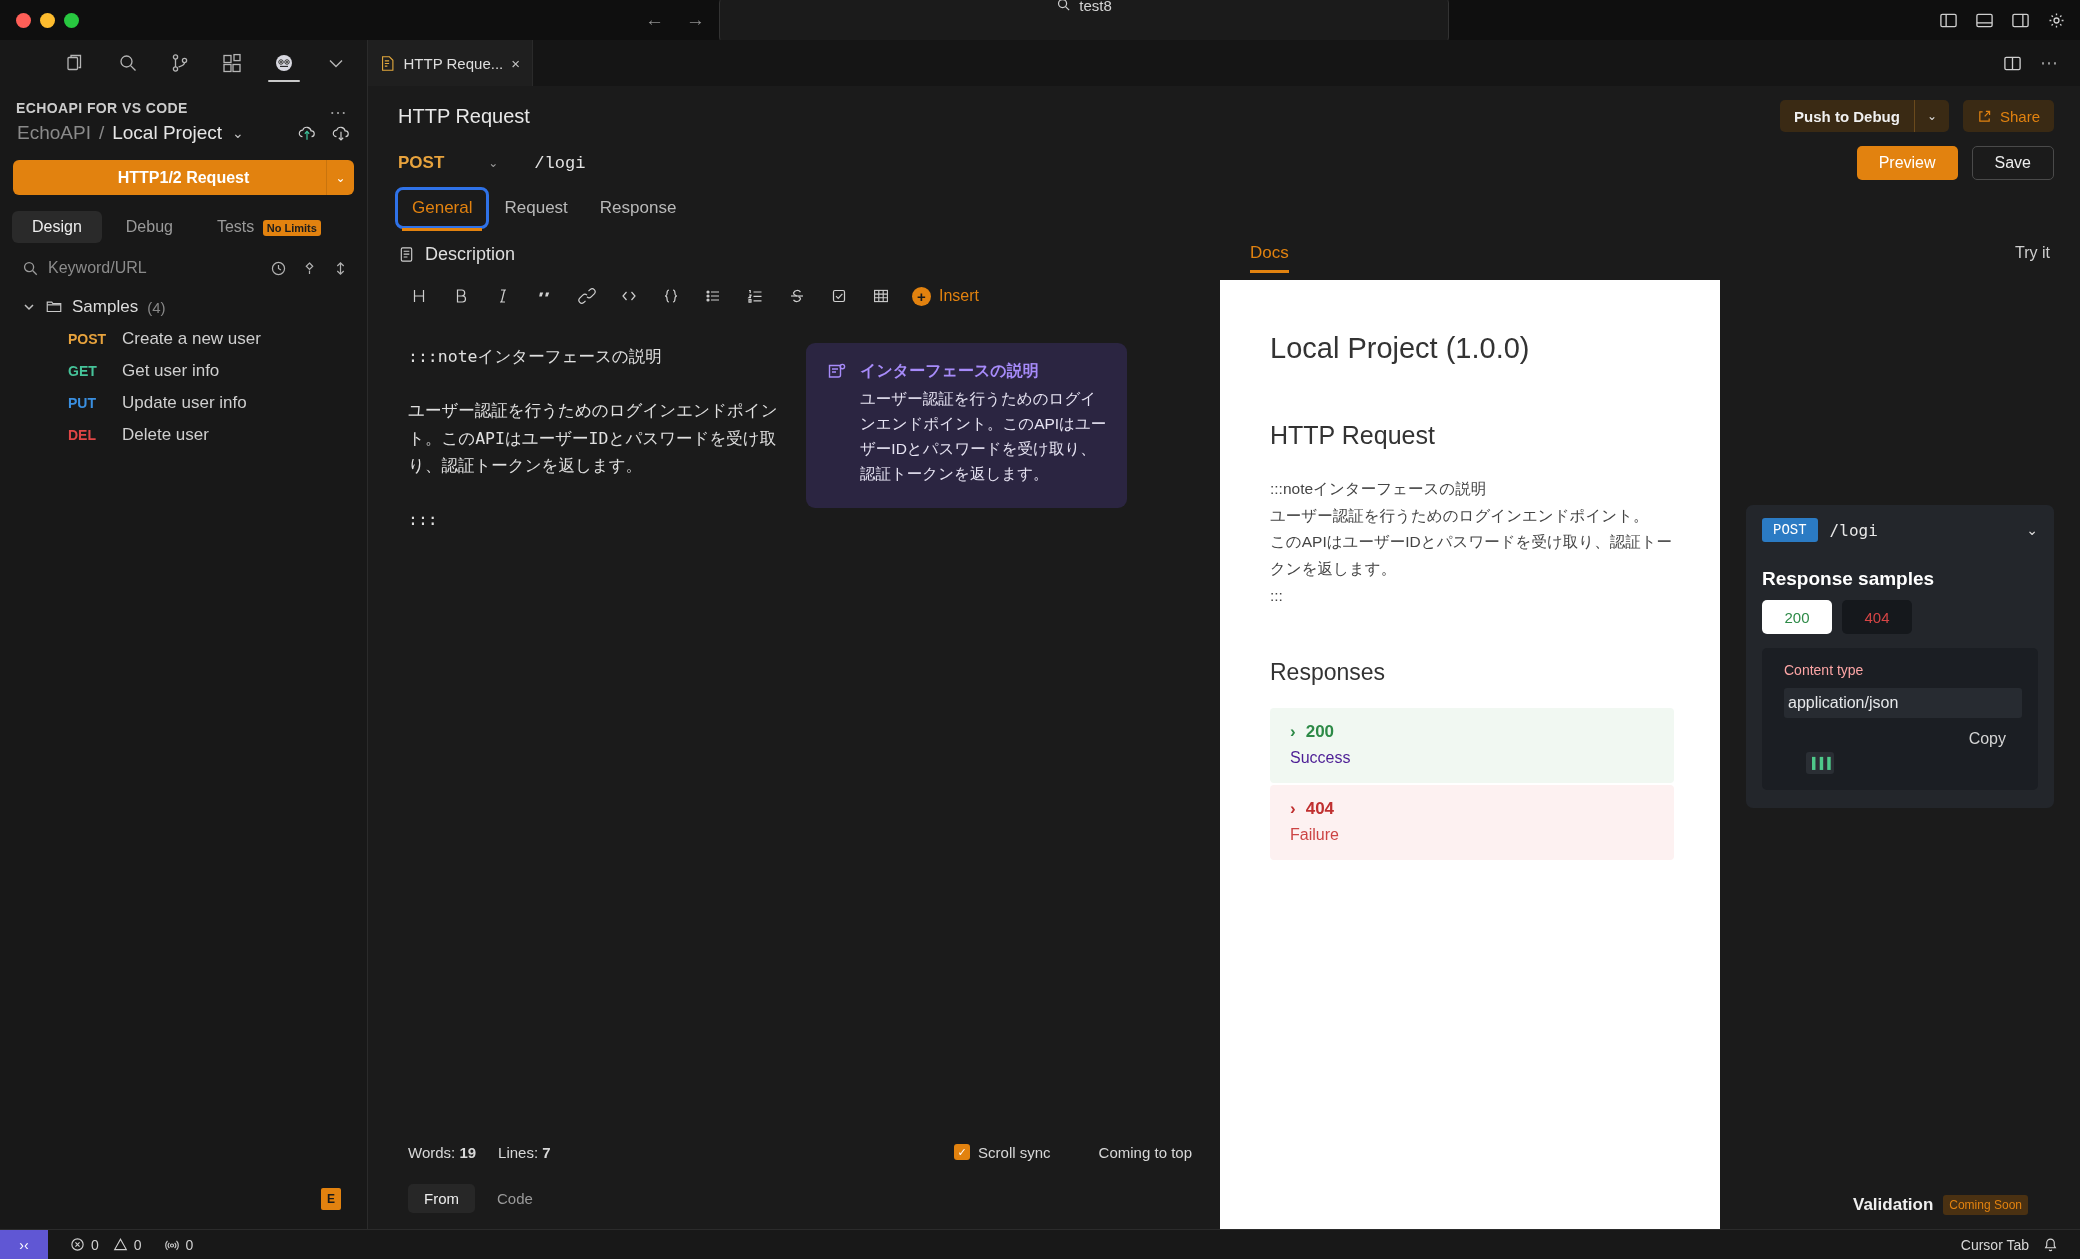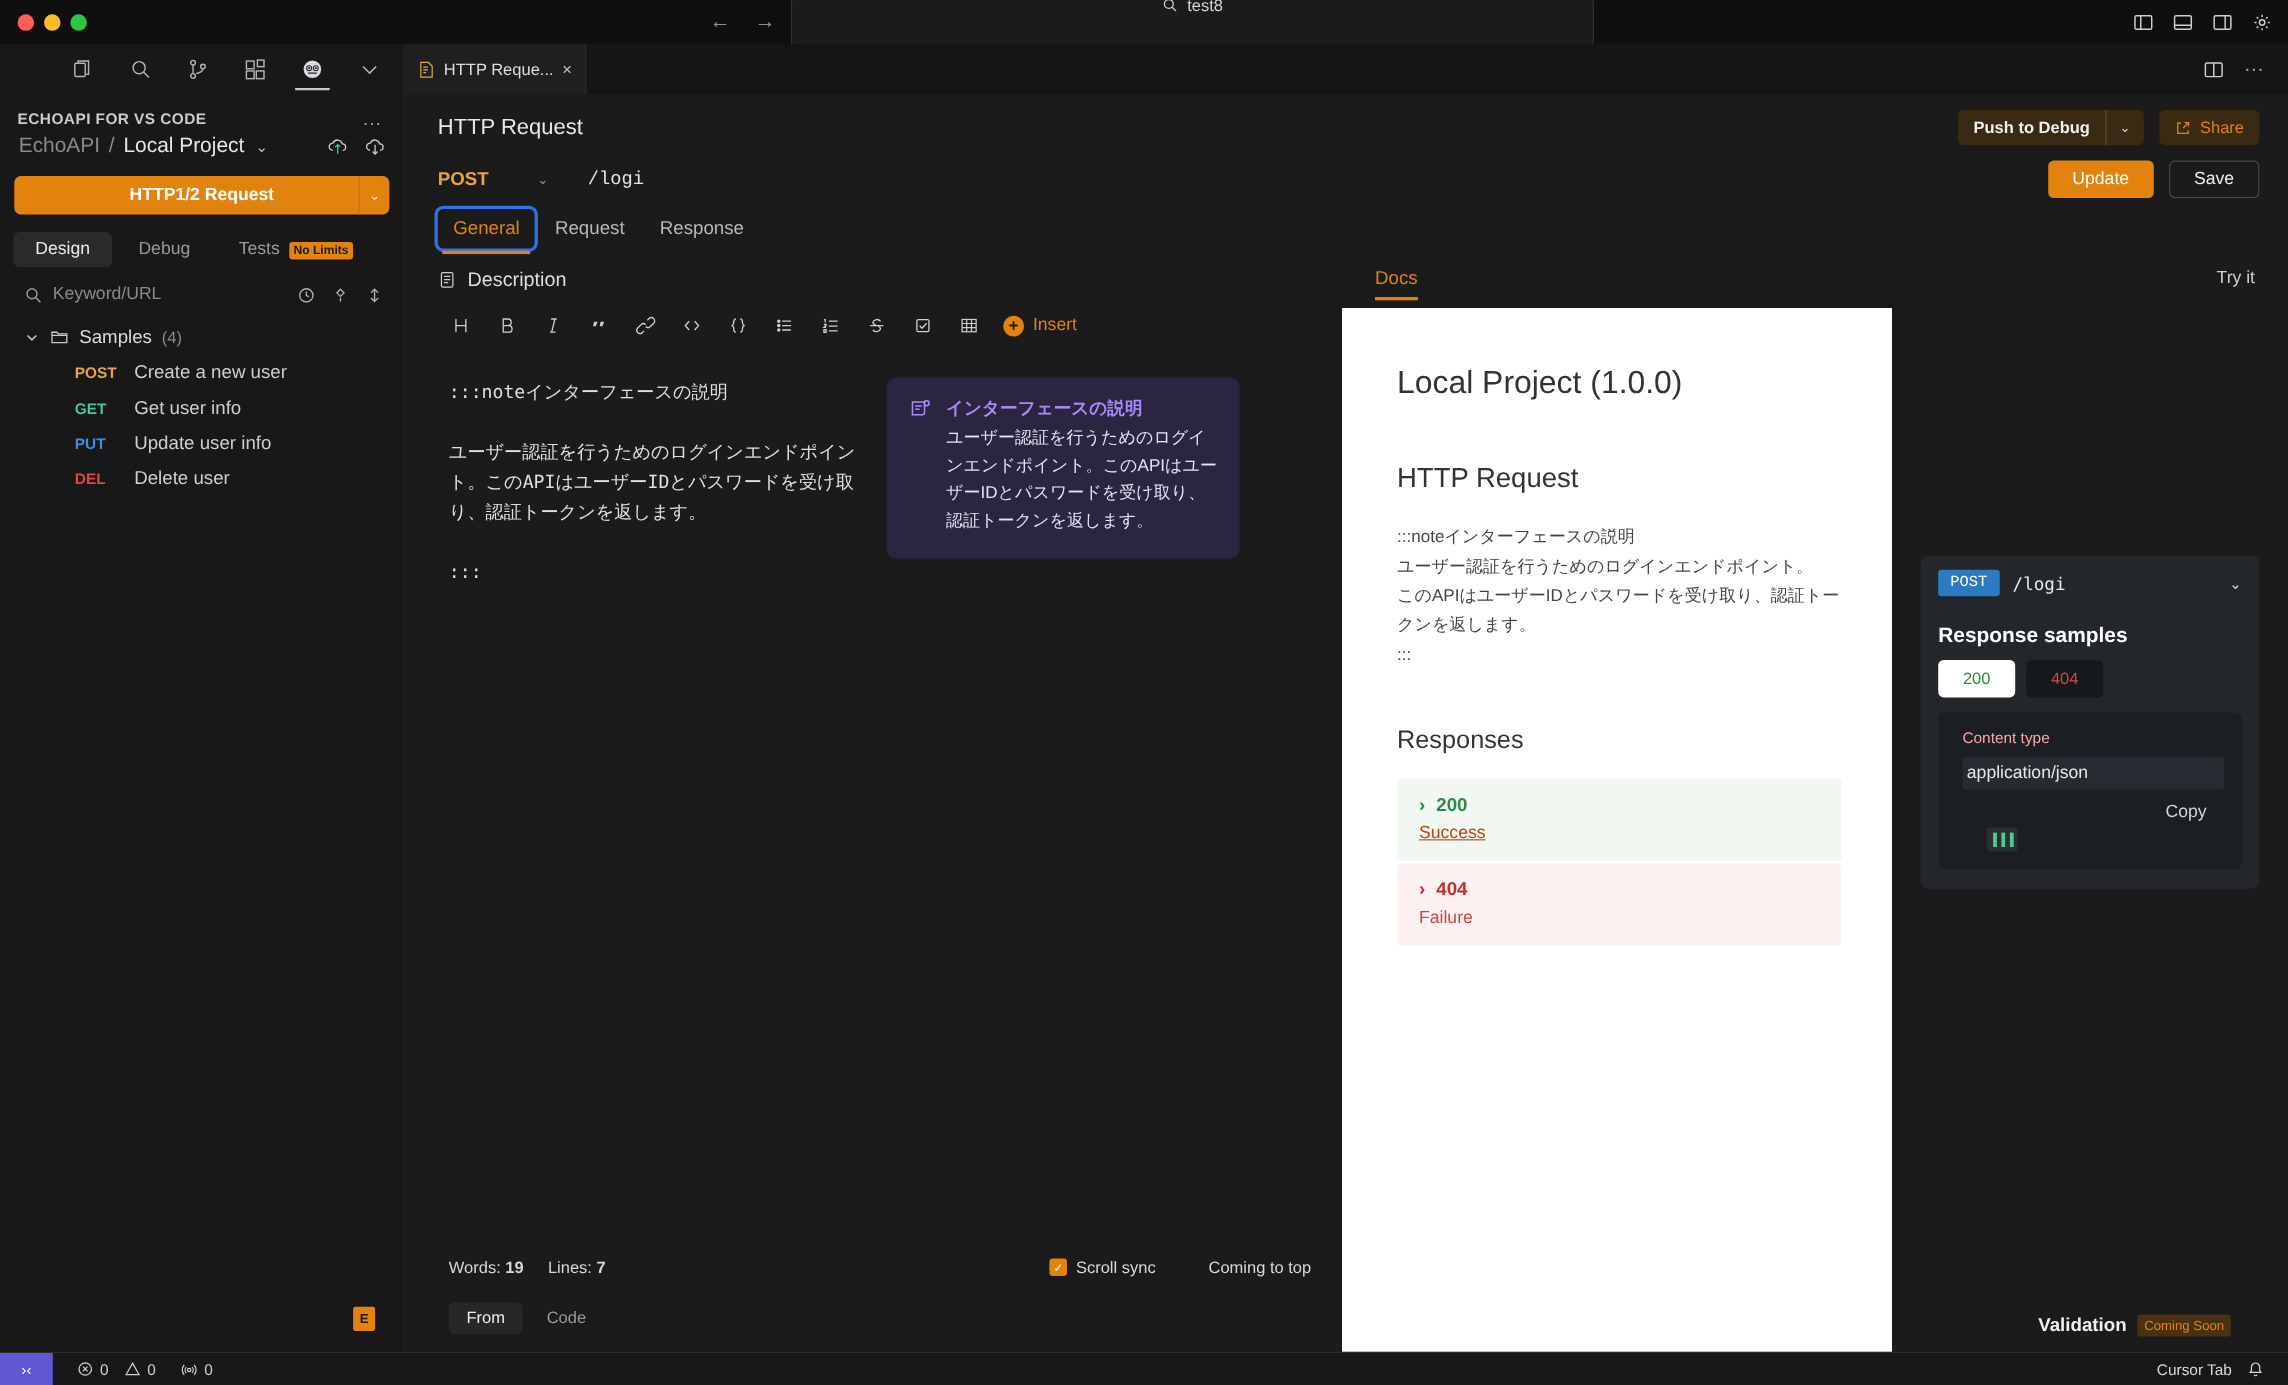--- a/index.html
+++ b/index.html
@@ -172,21 +172,21 @@
   .doc-h2 { color: #333; font-size: 25px; font-weight: normal; margin-bottom: 26px; }
   .doc-p { color: #444; font-size: 15.5px; line-height: 1.72; margin-bottom: 50px; }
   .doc-h3 { color: #333; font-size: 23px; font-weight: normal; margin: 0 0 22px 0; }
   .resp-card { border-radius: 4px; padding: 14px 18px 16px 20px; margin-bottom: 2px; }
   .resp-card.ok { background: #f1f8f2; }
   .resp-card.err { background: #fdf1f1; }
   .resp-code { font-size: 17px; font-weight: bold; display: flex; align-items: center; gap: 10px; }
   .resp-card.ok .resp-code { color: #2d8a47; }
   .resp-card.err .resp-code { color: #c03030; }
   .resp-desc { font-size: 16px; margin-top: 7px; }
-  .resp-card.ok .resp-desc { color: #c2410c; text-decoration: underline; }
+  .resp-card.ok .resp-desc { color: #4c1d95; }
   .resp-card.err .resp-desc { color: #cc4444; }
 
   .doc-dark { flex: 1; background: #1b1b1b; padding: 30px 26px 0 26px; display: flex; flex-direction: column; }
   .samples-box { margin-top: 195px; background: #23262b; border-radius: 7px; padding: 0 0 18px 0; }
   .sample-urlbar { display: flex; align-items: center; gap: 12px; padding: 13px 16px; }
   .pill-post { background: #2b7bc4; color: #fff; font-size: 14px; padding: 4px 11px; border-radius: 3px;
                font-family: "Liberation Mono", monospace; }
   .sample-path { color: #e8e8e8; font-size: 16px; font-family: "DejaVu Sans Mono", monospace; flex: 1; }
   .sample-caret { color: #dcdcdc; font-size: 14px; }
   .samples-title { color: #fff; font-size: 19px; font-weight: bold; padding: 2px 16px 10px 16px; margin-top: 11px; }
@@ -446,21 +446,21 @@
               </svg>
             <span>Share</span>
           </span>
         </div>
 
         <div class="url-row">
           <span class="url-method">POST</span>
           <span class="url-caret">⌄</span>
           <span class="url-path">/logi</span>
           <span class="url-spacer"></span>
-          <span class="btn-preview">Update</span>
+          <span class="btn-preview">Preview</span>
           <span class="btn-save">Save</span>
         </div>
 
         <div class="subtabs">
           <div class="stab active focused">General</div>
           <div class="stab">Request</div>
           <div class="stab">Response</div>
         </div>
       </div>
 

